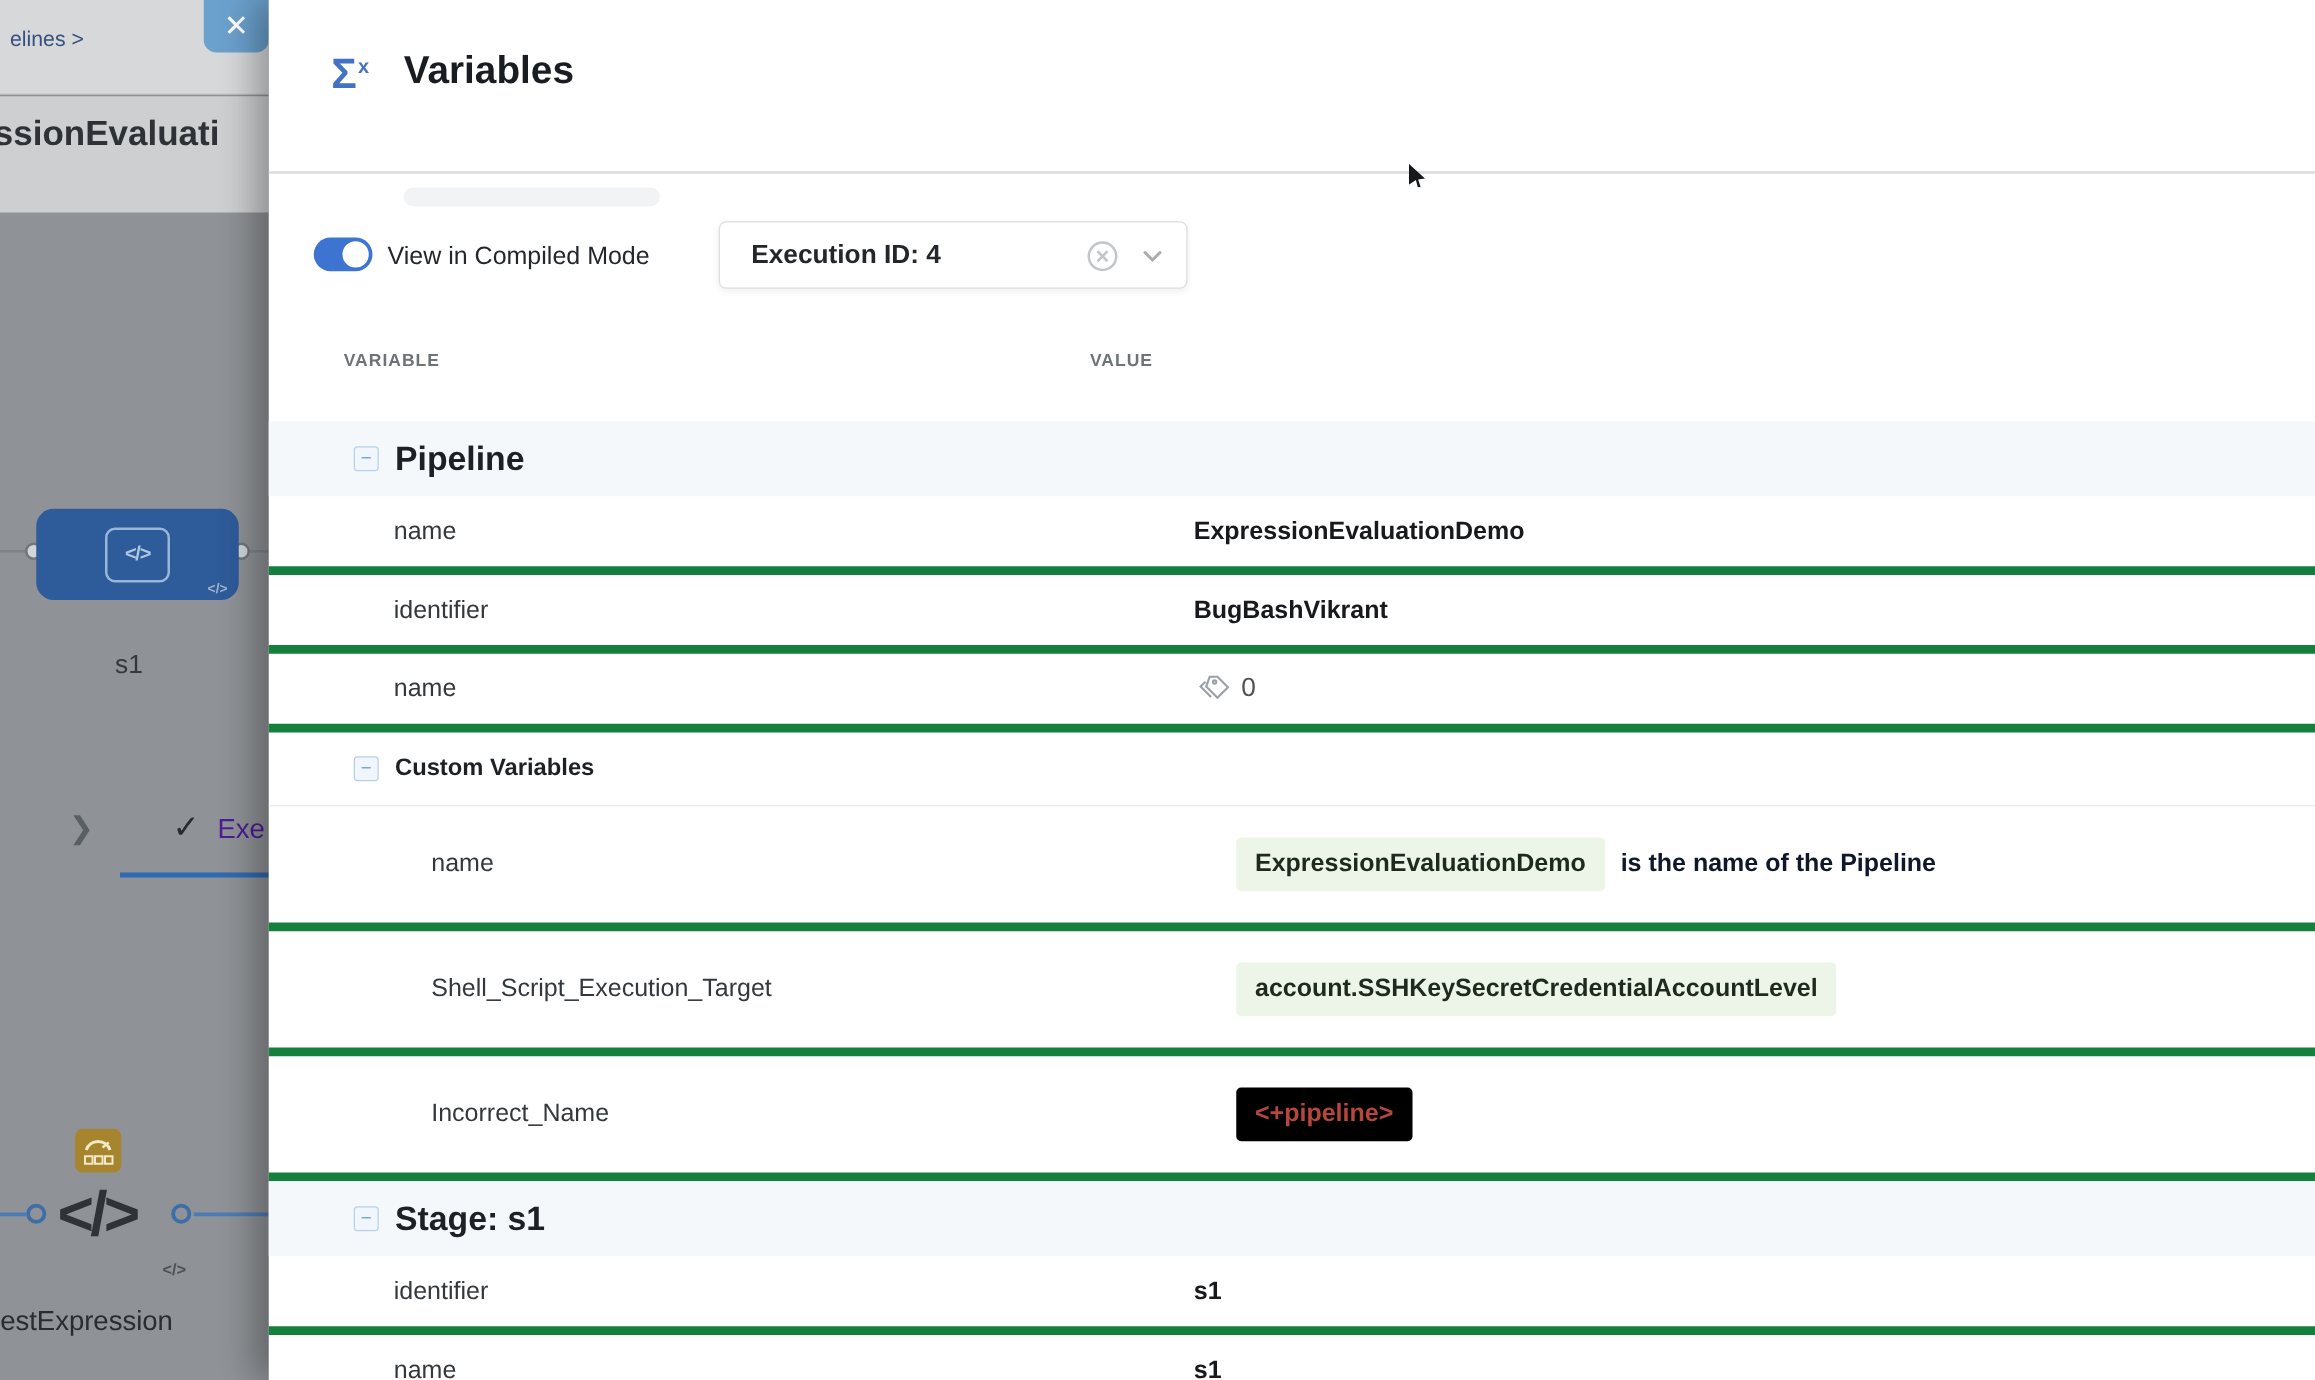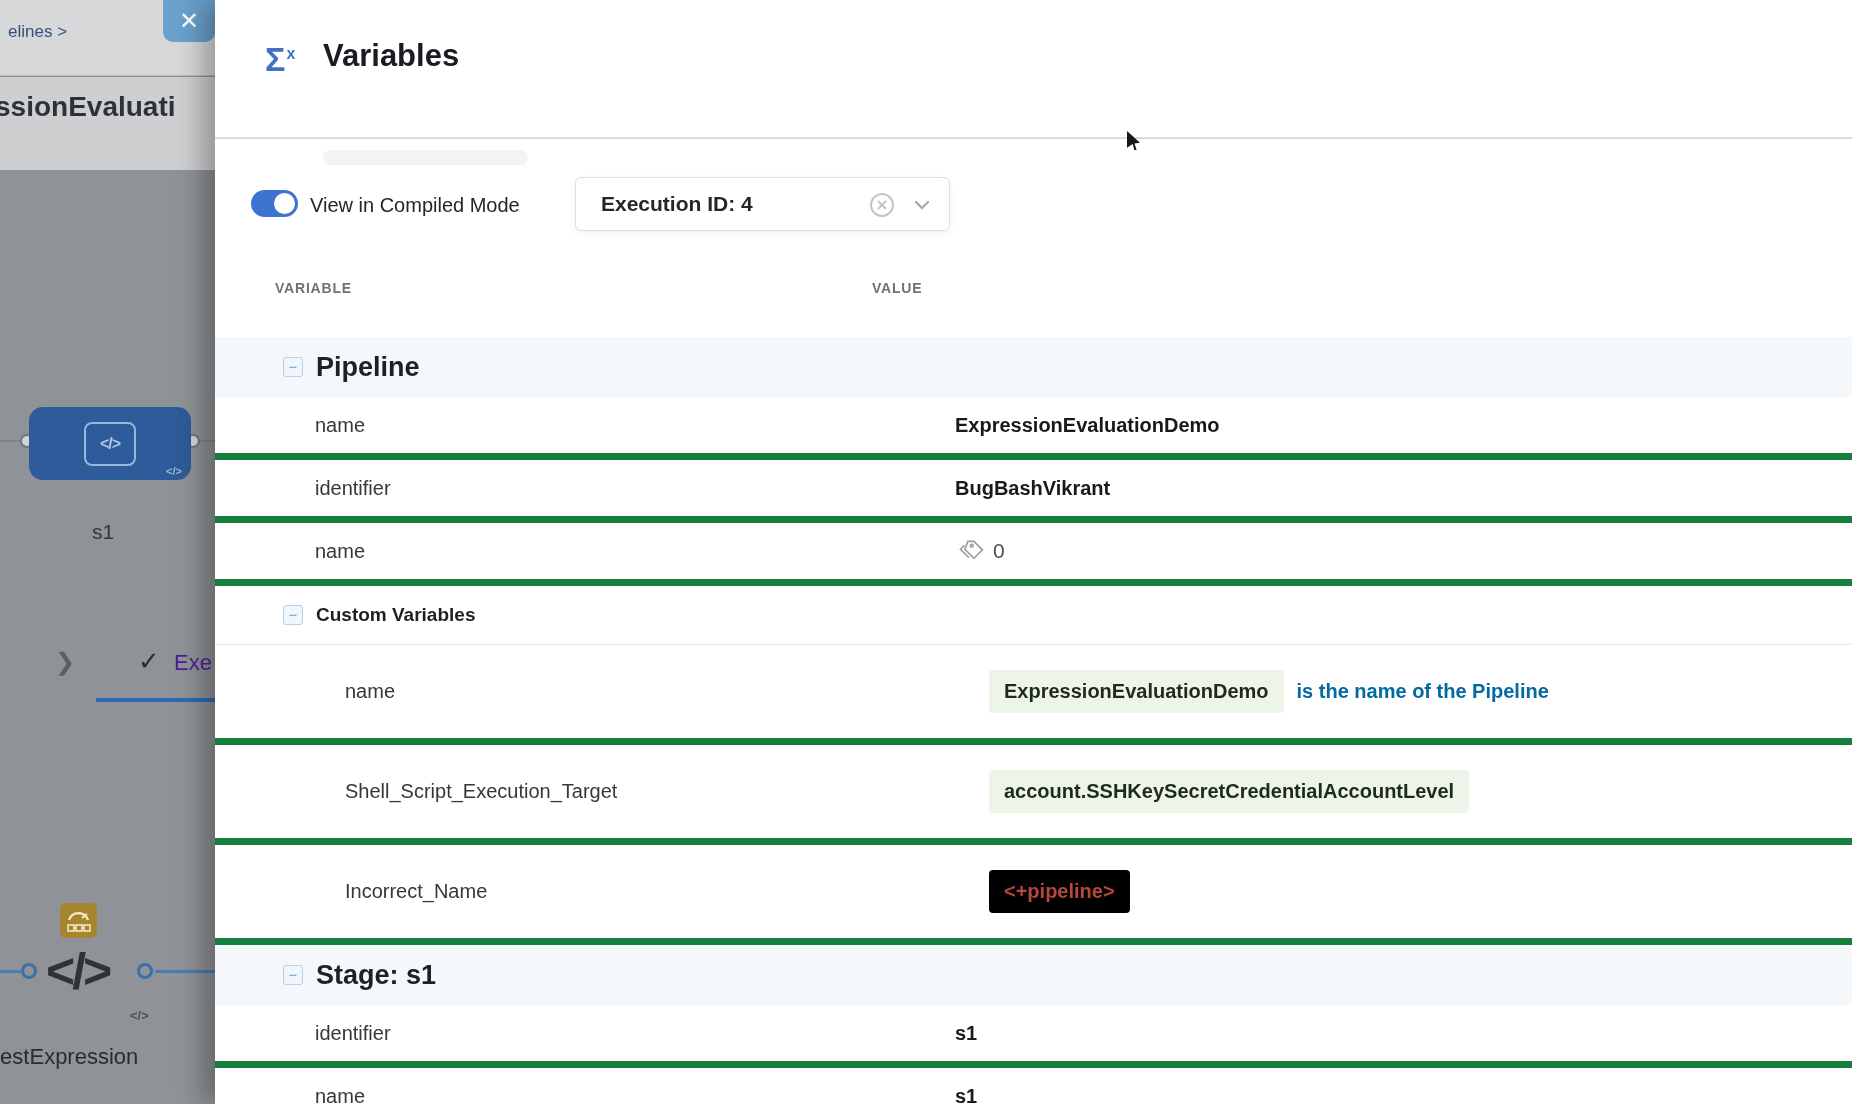--- a/index.html
+++ b/index.html
@@ -67,21 +67,21 @@
   .row.kv{ height:63px; border-bottom:7px solid #15803d; }
   .row.kv.tall{ height:100px; }
   .k{ width:740px; padding-left:100px; font-size:20px; color:#33383d; flex:none; }
   .k.indent{ padding-left:130px; }
   .v{ display:flex; align-items:center; font-size:20px; font-weight:600; color:#17191c; }
   .v.muted{ font-weight:400; color:#4e5257; font-size:21px; }
   .v .tagwrap{ display:inline-flex; margin-right:8px; }
   .chip{ padding:10px 15px; border-radius:4px; margin-left:34px; white-space:nowrap; }
   .chip.green{ background:#edf5e9; color:#1e2a1e; }
   .chip.red{ background:#000000; color:#b5473c; font-weight:700; }
-  .suffix{ margin-left:13px; font-weight:600; color:#0369a1; white-space:nowrap; }
+  .suffix{ margin-left:13px; font-weight:600; color:#0f172a; white-space:nowrap; }
 
   .cursor{ position:absolute; left:1127px; top:131px; width:13px; height:19px; background:#16181a; clip-path:polygon(0 0,100% 62%,58% 66%,74% 100%,56% 100%,44% 68%,0 88%); }
 </style>
 </head>
 <body>
 
 <div class="screen">
 
   <div class="left-canvas">
     <div class="crumb-strip">

